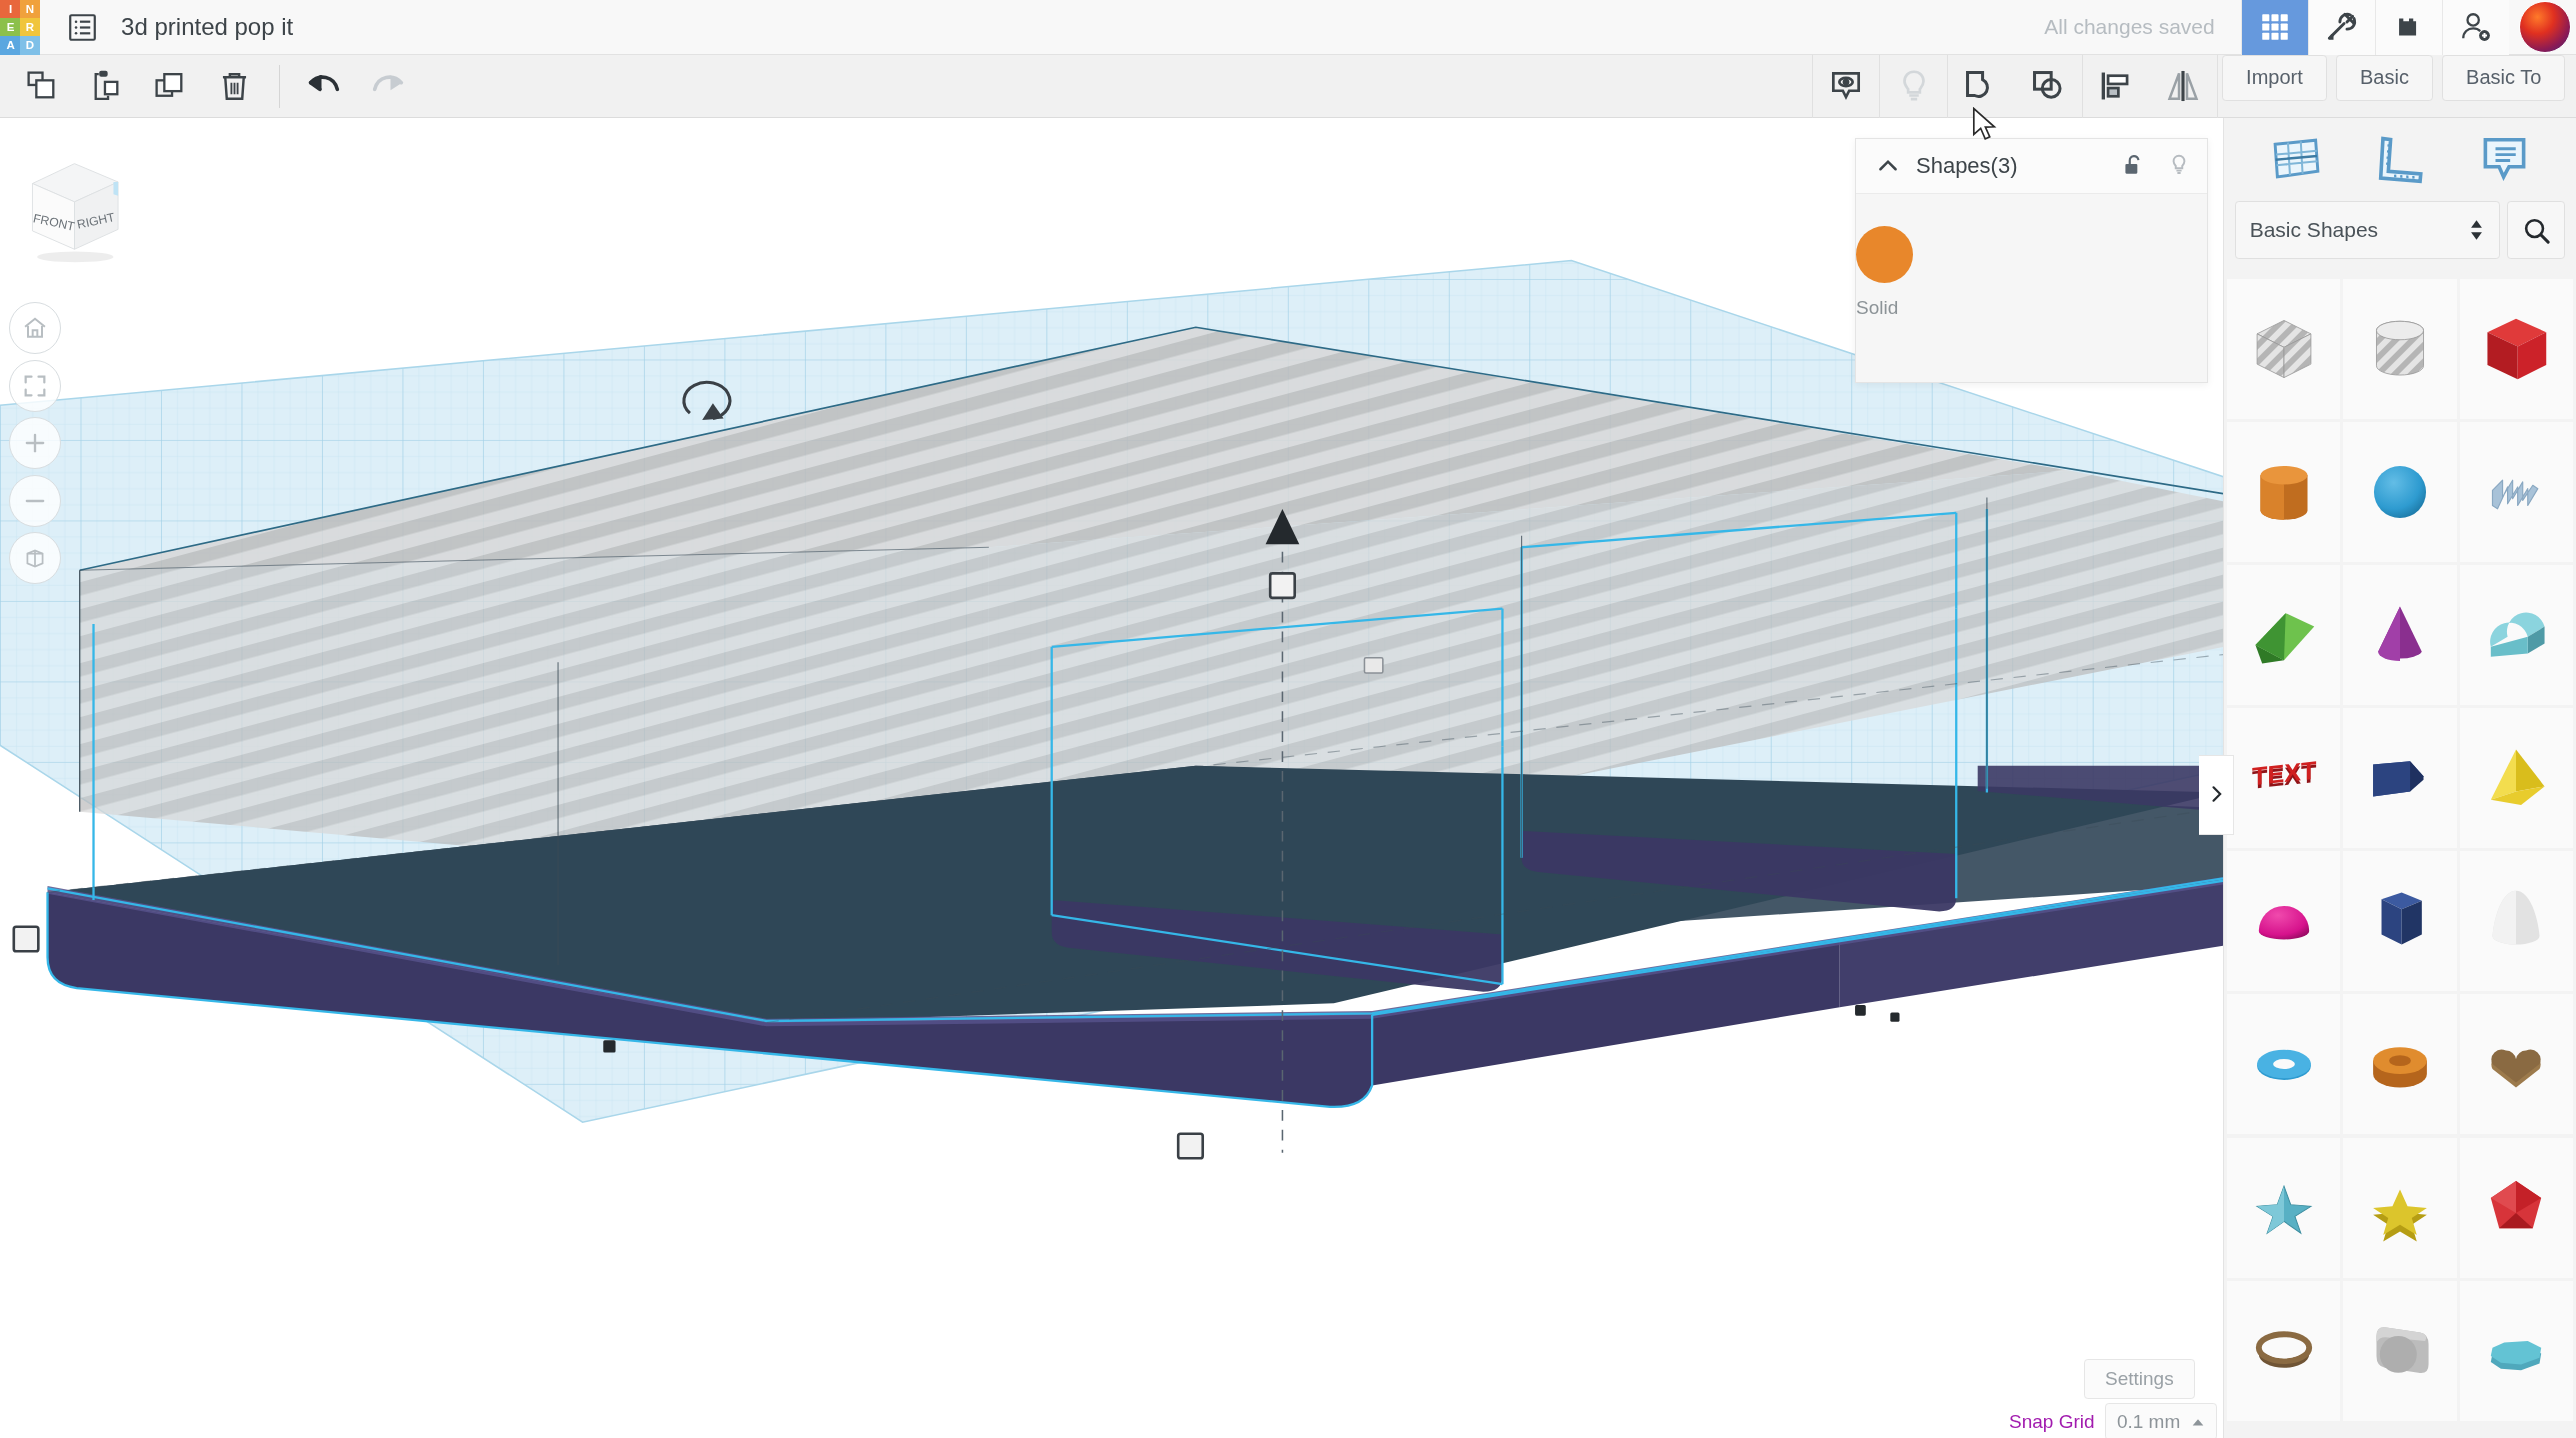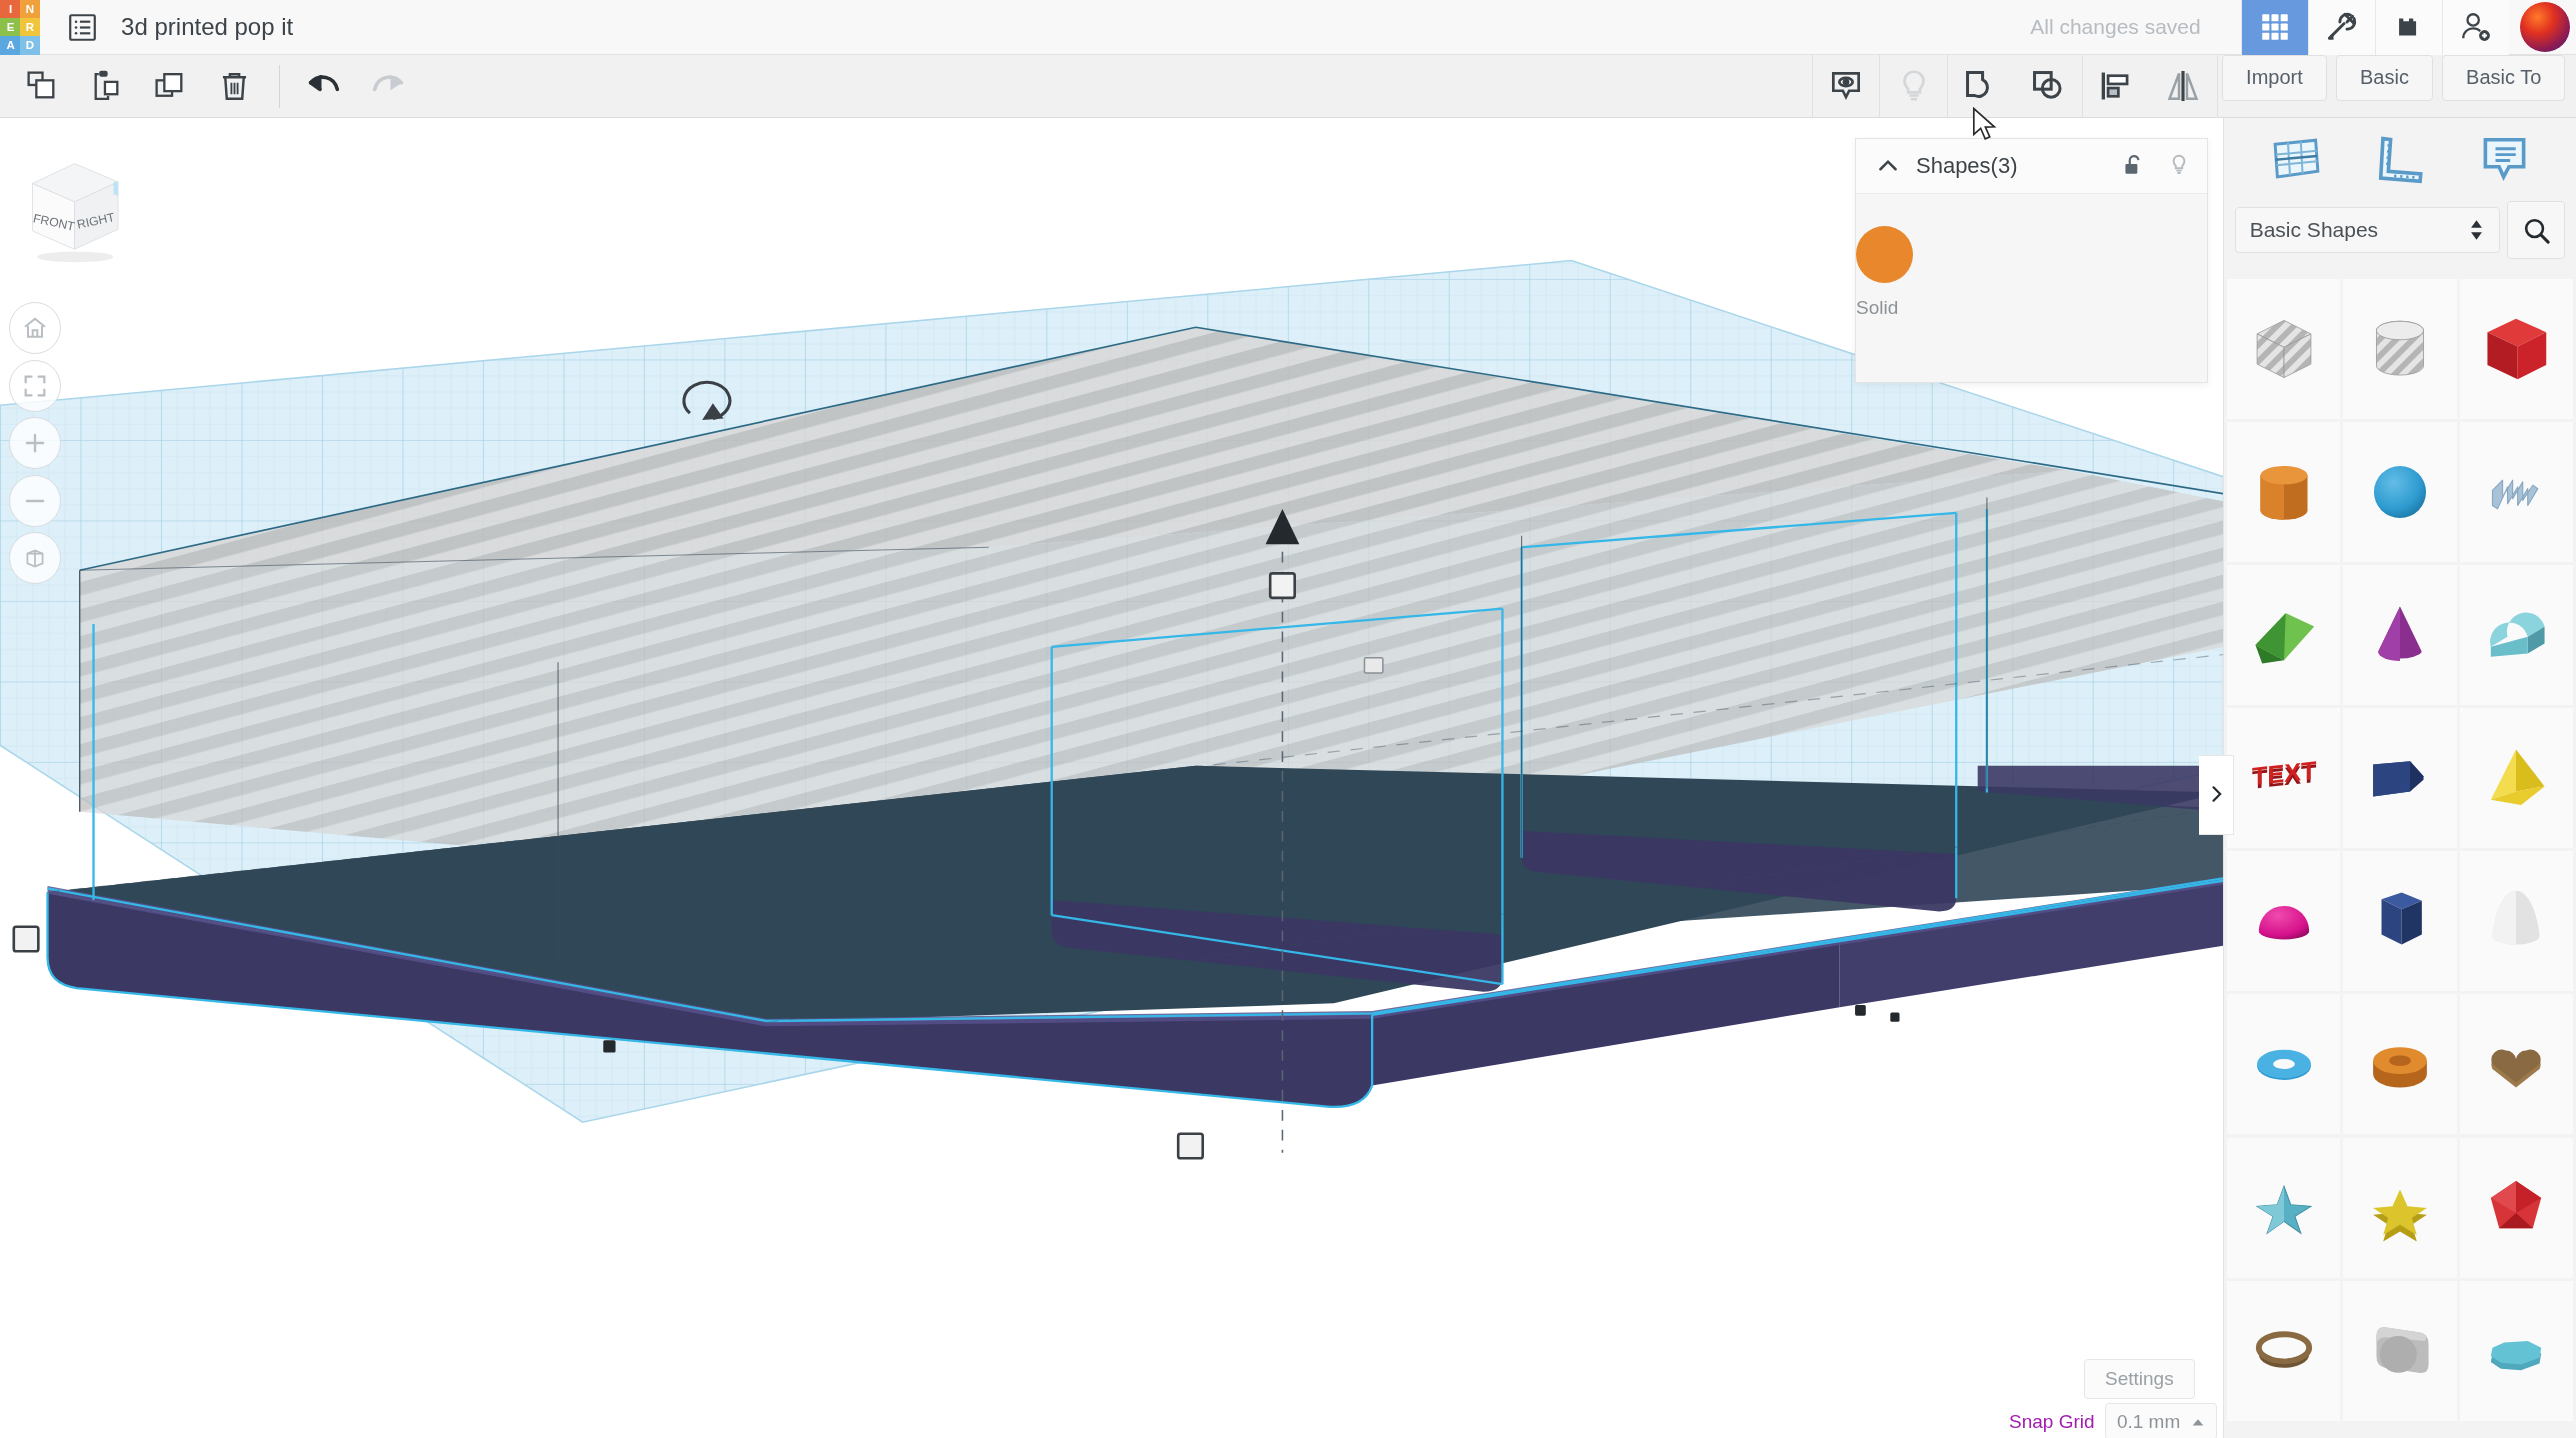--- a/index.html
+++ b/index.html
@@ -31,21 +31,21 @@
     display: flex; align-items: center; justify-content: center;
     cursor: pointer; flex: 0 0 auto;
   }
   .project-title {
     margin-left: 17px; font-size: 24px; color: #3d4449; white-space: nowrap;
   }
   .topbar-right {
     margin-left: auto; display: flex; align-items: center; height: 55px;
   }
   .saved-text {
-    font-size: 21px; color: #b6bcc1; margin-right: 40px; white-space: nowrap;
+    font-size: 21px; color: #b6bcc1; margin-right: 26px; white-space: nowrap;
   }
   .tb-icon-btn {
     width: 67px; height: 55px; display: flex; align-items: center;
     justify-content: center; border-left: 0.8px solid #e8e8e8; cursor: pointer;
     background: #fbfbfb;
   }
   .tb-icon-btn.active { background: #6699dd; }
   .avatar {
     width: 52px; height: 52px; border-radius: 50%; margin: 0 4.6px 0 10.7px;
     background: radial-gradient(circle at 35% 30%, #ff7a2a 0%, #e03020 35%, #8a1a55 70%, #3b2b7a 100%);
@@ -115,21 +115,21 @@
 
   
   .sidebar {
     position: absolute; top: 118px; left: 2223px; width: 353px; height: 1320px;
     background: #f3f3f3; border-left: 0.8px solid #e3e3e3;
   }
   .sb-tabs { height: 83px; display: flex; align-items: center; justify-content: space-around; padding: 0 20px; }
   .sb-tab { width: 84px; height: 69px; display: flex; align-items: center; justify-content: center; cursor: pointer; }
   .sb-search-row { display: flex; align-items: center; padding: 0 10.7px; gap: 7.7px; }
   .sb-select {
-    flex: 1; height: 46px; background: #f7f7f7; border: 0.8px solid #e0e0e0; border-radius: 3.8px;
+    flex: 1; height: 58px; background: #f7f7f7; border: 0.8px solid #e0e0e0; border-radius: 3.8px;
     display: flex; align-items: center; padding: 0 14px; font-size: 21px; color: #4a5258; cursor: pointer;
   }
   .sb-select .spin { margin-left: auto; display: flex; flex-direction: column; gap: 3.1px; }
   .sb-searchbtn {
     width: 58px; height: 58px; background: #f7f7f7; border: 0.8px solid #e0e0e0; border-radius: 3.8px;
     display: flex; align-items: center; justify-content: center; cursor: pointer;
   }
   .shape-grid {
     margin-top: 20px; display: grid; grid-template-columns: repeat(3, 1fr);
     gap: 3.1px; padding: 0 3.1px;

